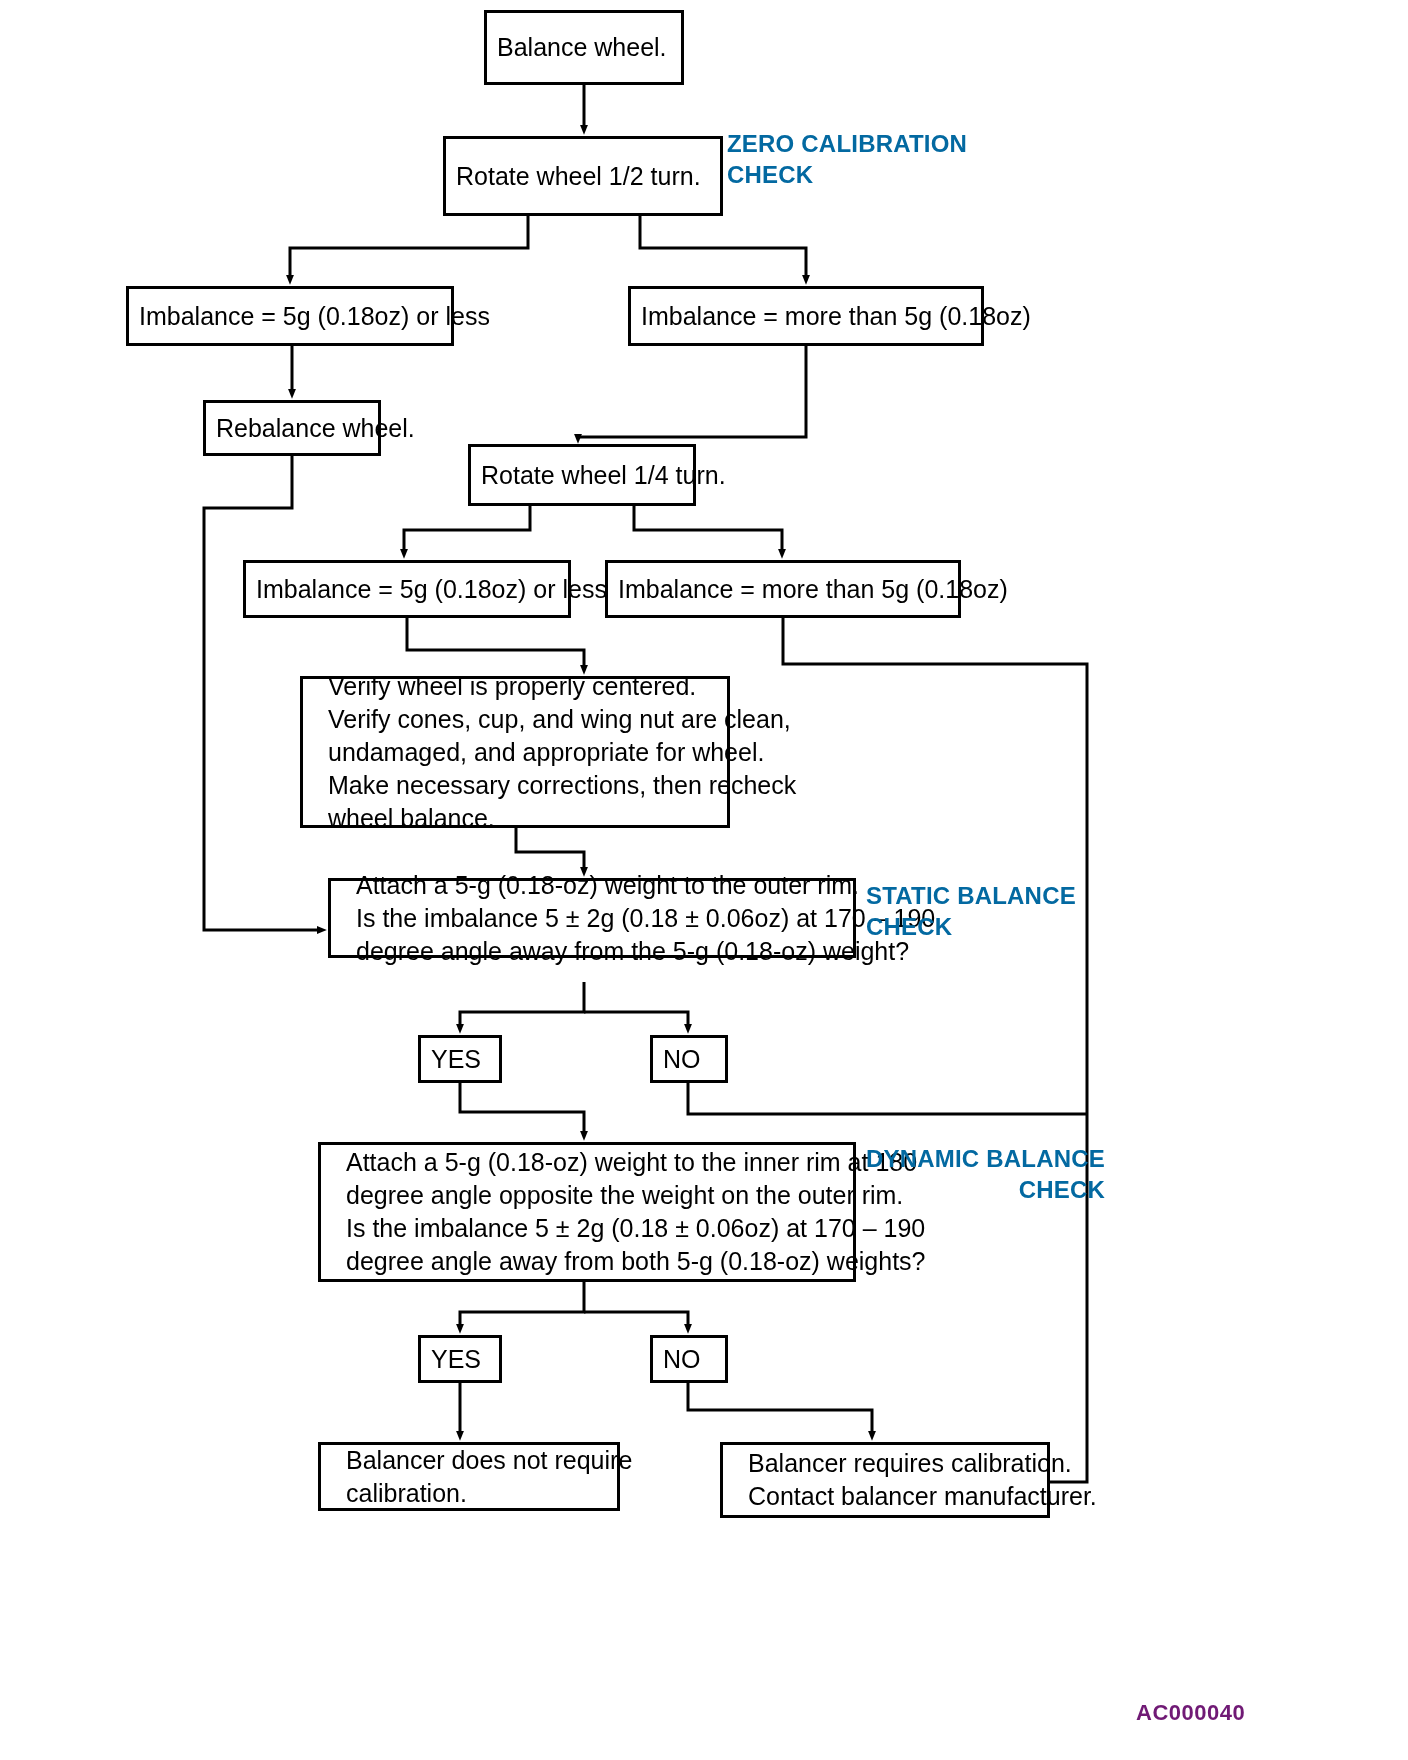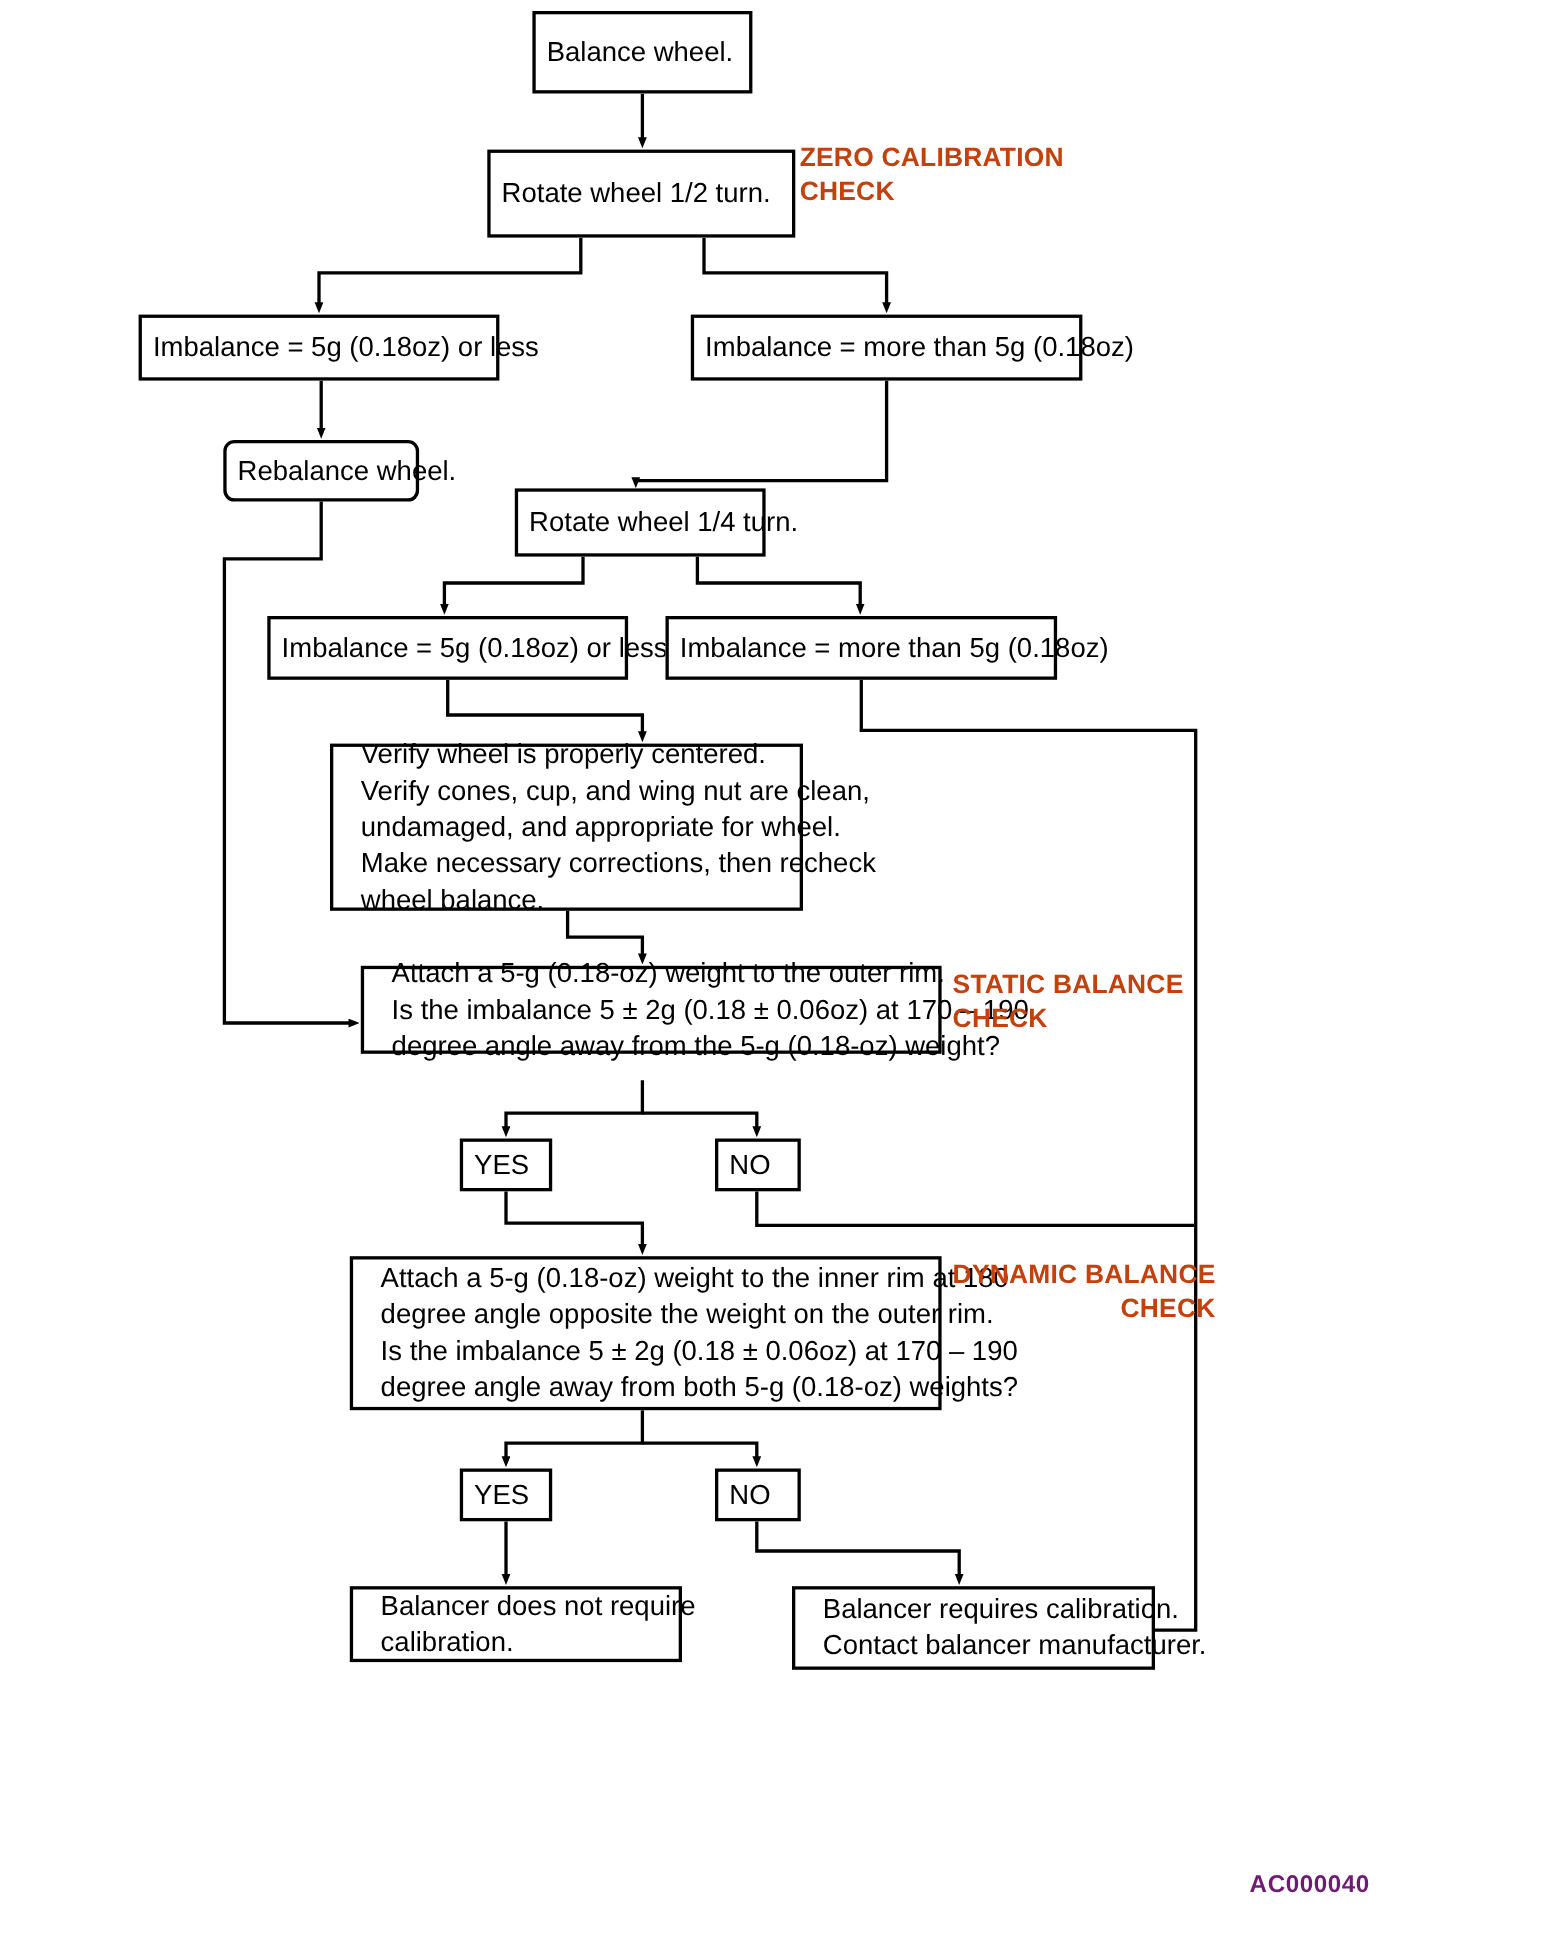--- a/index.html
+++ b/index.html
@@ -34,21 +34,21 @@
   .node.center { align-items: flex-start; text-align: center; }
   .node.left   { align-items: flex-start; text-align: left; padding-left: 25px; }
   .node .ln { display: block; white-space: nowrap; }
   .section-label {
     position: absolute;
     font-weight: bold;
     font-size: 24px;
     line-height: 1.3;
     letter-spacing: 0.2px;
     white-space: pre-line;
-    color: #c2410c;
+    color: #0369a1;
   }
   .figref {
     position: absolute;
     font-weight: bold;
     font-size: 22px;
     letter-spacing: 0.5px;
     color: #701a75;
   }
   #wires {
     position: absolute;
@@ -121,21 +121,21 @@
       </div>
       <div class="node center" style="left: 443px; top: 136px; width: 280px; height: 80px;">
         <span class="ln">Rotate wheel 1/2 turn.</span>
       </div>
       <div class="node center" style="left: 126px; top: 286px; width: 328px; height: 60px;">
         <span class="ln">Imbalance = 5g (0.18oz) or less</span>
       </div>
       <div class="node center" style="left: 628px; top: 286px; width: 356px; height: 60px;">
         <span class="ln">Imbalance = more than 5g (0.18oz)</span>
       </div>
-      <div class="node center" style="left: 203px; top: 400px; width: 178px; height: 56px; border-radius: 10px;">
+      <div class="node center" style="left: 203px; top: 400px; width: 178px; height: 56px;">
         <span class="ln">Rebalance wheel.</span>
       </div>
       <div class="node center" style="left: 468px; top: 444px; width: 228px; height: 62px;">
         <span class="ln">Rotate wheel 1/4 turn.</span>
       </div>
       <div class="node center" style="left: 243px; top: 560px; width: 328px; height: 58px;">
         <span class="ln">Imbalance = 5g (0.18oz) or less</span>
       </div>
       <div class="node center" style="left: 605px; top: 560px; width: 356px; height: 58px;">
         <span class="ln">Imbalance = more than 5g (0.18oz)</span>

